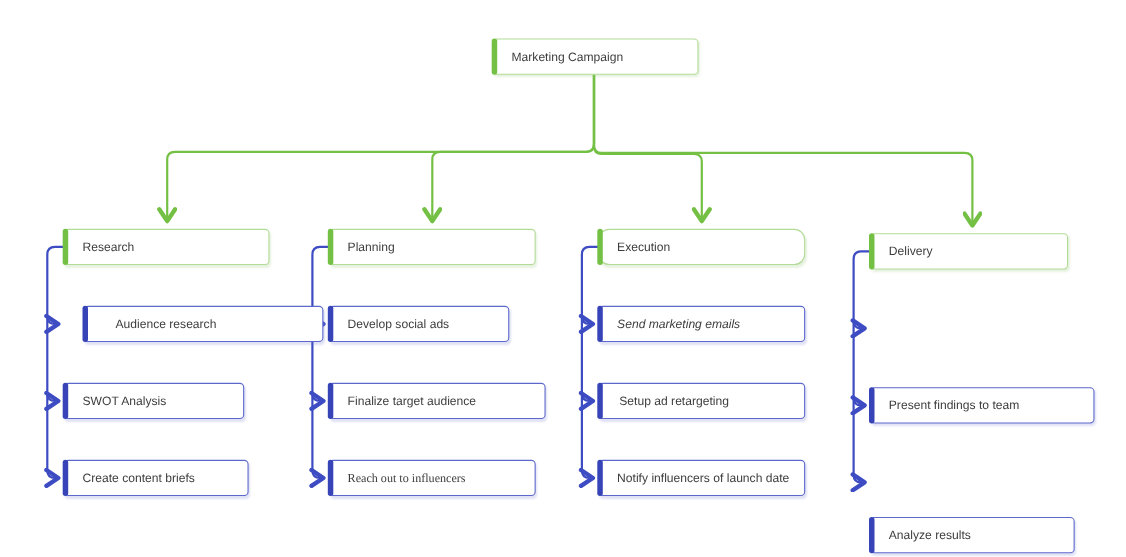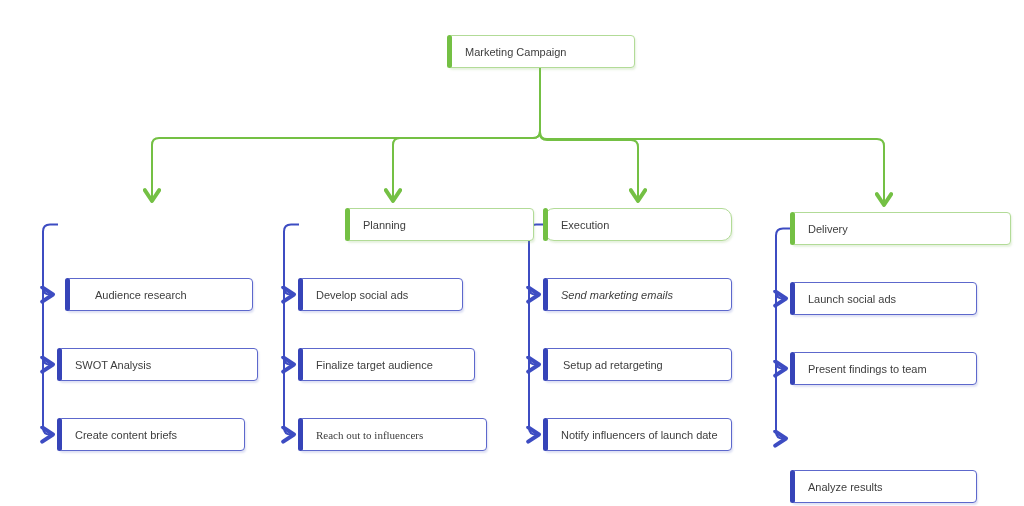--- a/index.html
+++ b/index.html
@@ -104,62 +104,62 @@
 
     <path class="edge edge-blue" d="M791 228.5 L783 228.5 Q776 228.5 776 235.5 L776 431.5 Q776 438.5 783 438.5 L786 438.5" marker-end="url(#arrow-blue)"></path>
     <path class="edge edge-blue" d="M776 291.5 Q776 298.5 783 298.5 L786 298.5" marker-end="url(#arrow-blue)"></path>
     <path class="edge edge-blue" d="M776 361.5 Q776 368.5 783 368.5 L786 368.5" marker-end="url(#arrow-blue)"></path>
   </svg>
 
   <div class="node node-green" style="left:448px; top:35px; width:187px;">
     <span class="node-label">Marketing Campaign</span>
   </div>
 
-  <div class="node node-blue" style="left:66px; top:278px; width:187px;padding-left:28px;">
+  <div class="node node-green" style="left:58px; top:208px; width:187px;">
+    <span class="node-label">Research</span>
+  </div>
+  <div class="node node-blue" style="left:76px; top:278px; width:218px;padding-left:28px;">
     <span class="node-label">Audience research</span>
   </div>
-  <div class="node node-blue" style="left:58px; top:348px; width:200px;">
+  <div class="node node-blue" style="left:58px; top:348px; width:164px;">
     <span class="node-label">SWOT Analysis</span>
   </div>
-  <div class="node node-blue" style="left:58px; top:418px; width:187px;">
+  <div class="node node-blue" style="left:58px; top:418px; width:168px;">
     <span class="node-label">Create content briefs</span>
   </div>
 
-  <div class="node node-green" style="left:299px; top:208px; width:188px;margin-left:47px;">
+  <div class="node node-green" style="left:299px; top:208px; width:188px;">
     <span class="node-label">Planning</span>
   </div>
   <div class="node node-blue" style="left:299px; top:278px; width:164px;">
     <span class="node-label">Develop social ads</span>
   </div>
-  <div class="node node-blue" style="left:299px; top:348px; width:176px;">
+  <div class="node node-blue" style="left:299px; top:348px; width:197px;">
     <span class="node-label">Finalize target audience</span>
   </div>
   <div class="node node-blue" style="left:299px; top:418px; width:188px;font-family:Liberation Serif, serif;">
     <span class="node-label">Reach out to influencers</span>
   </div>
 
   <div class="node node-green" style="left:544px; top:208px; width:188px;border-radius:10px;">
     <span class="node-label">Execution</span>
   </div>
   <div class="node node-blue" style="left:544px; top:278px; width:188px;font-style:italic;">
     <span class="node-label">Send marketing emails</span>
   </div>
   <div class="node node-blue" style="left:544px; top:348px; width:188px;padding-left:18px;">
     <span class="node-label">Setup ad retargeting</span>
   </div>
   <div class="node node-blue" style="left:544px; top:418px; width:188px;">
     <span class="node-label">Notify influencers of launch date</span>
   </div>
 
-  <div class="node node-green" style="left:791px; top:212px; width:220px;">
+  <div class="node node-green" style="left:791px; top:212px; width:180px;">
     <span class="node-label">Delivery</span>
   </div>
-  <div class="node node-blue" style="left:791px; top:282px; width:186px;">
-    <span class="node-label">Launch social ads</span>
-  </div>
-  <div class="node node-blue" style="left:791px; top:352px; width:186px;">
+  <div class="node node-blue" style="left:791px; top:352px; width:204px;">
     <span class="node-label">Present findings to team</span>
   </div>
   <div class="node node-blue" style="left:791px; top:422px; width:186px;margin-top:48px;">
     <span class="node-label">Analyze results</span>
   </div>
 
 </div>
 
 </body></html>

